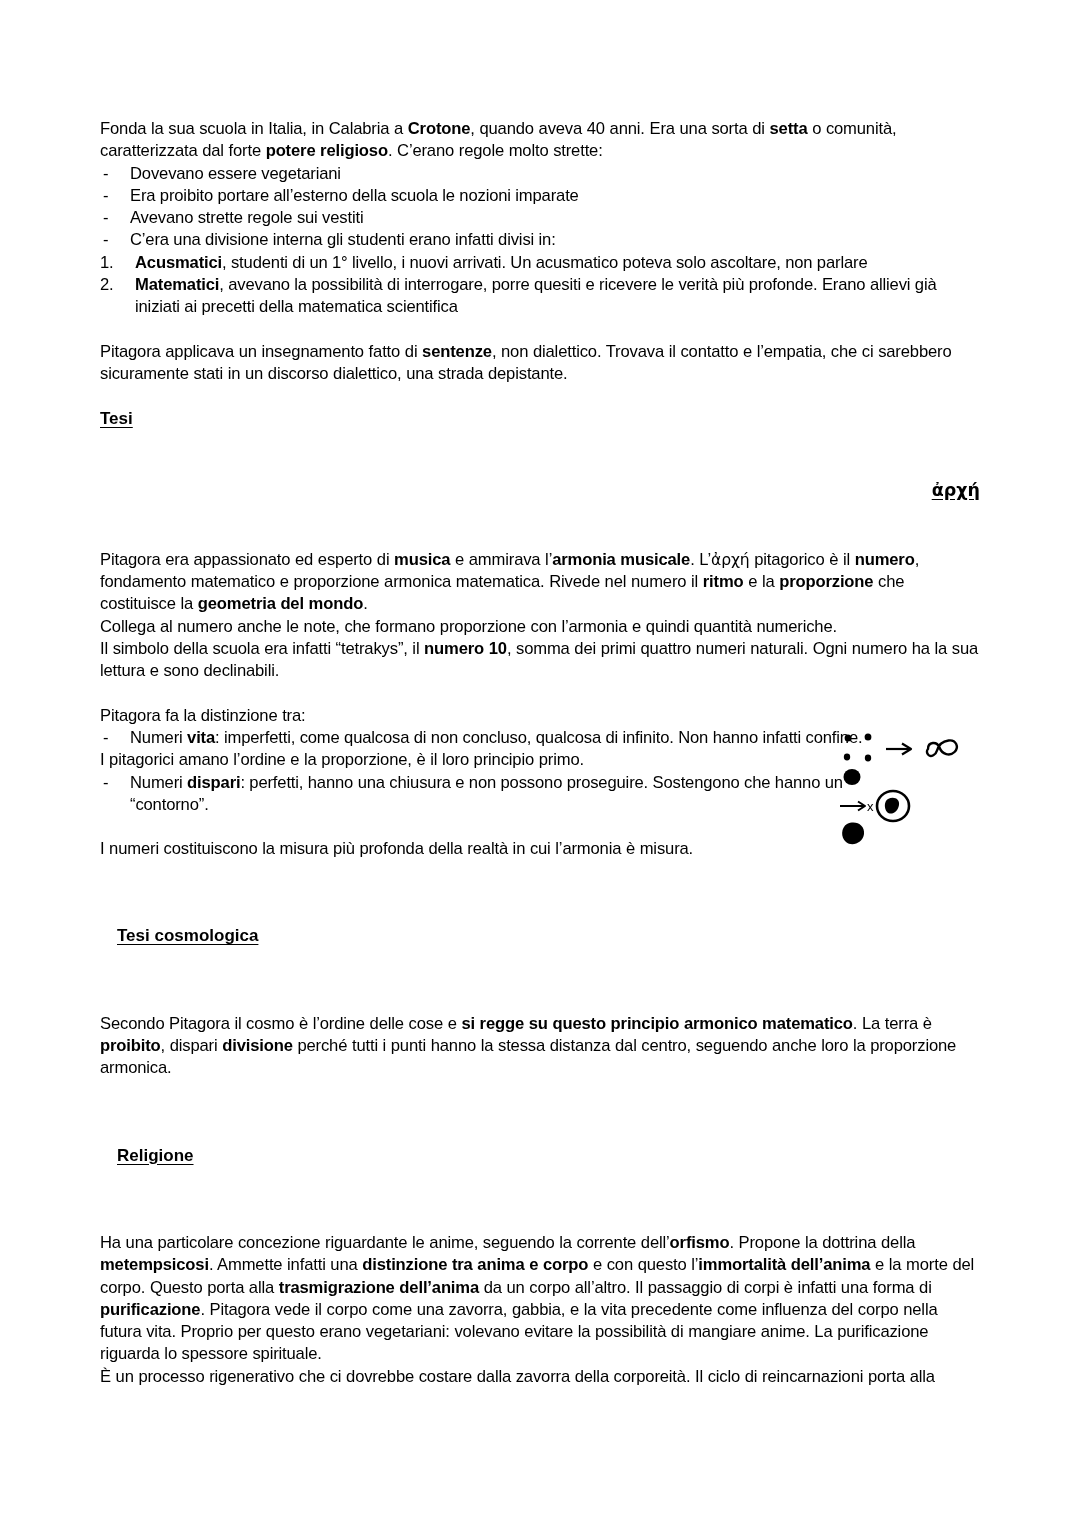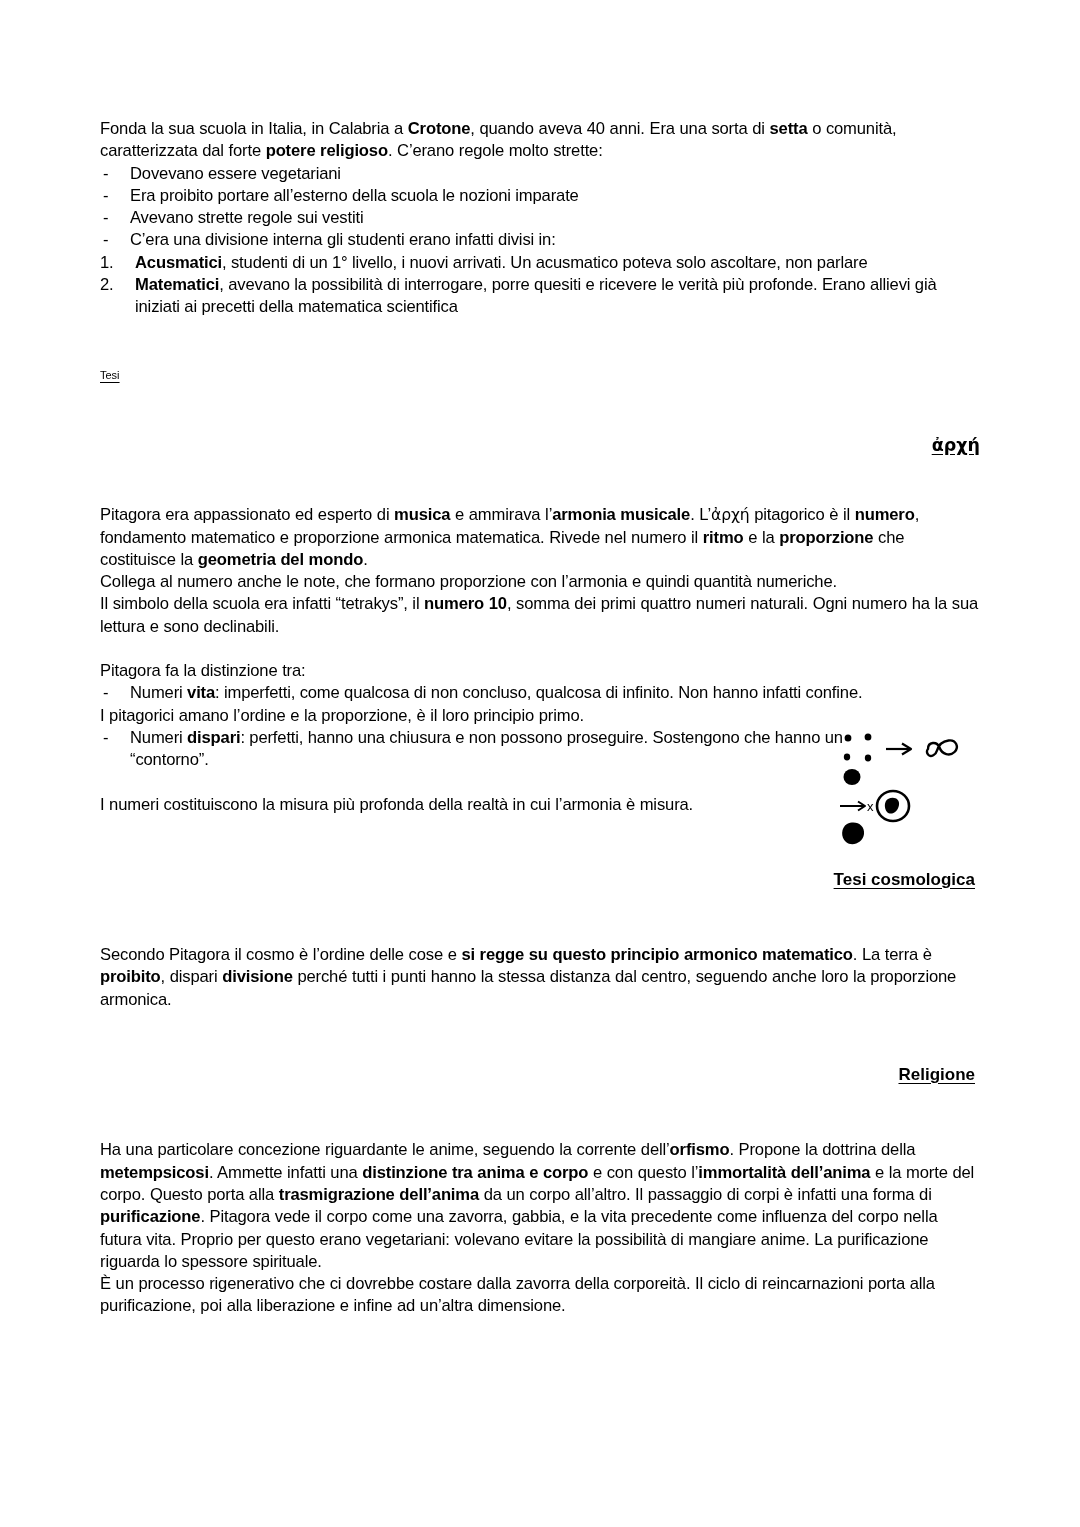--- a/index.html
+++ b/index.html
@@ -72,35 +72,35 @@
     line-height: 22.3px;
     letter-spacing: -0.15px;
   }
   .num-item .marker {
     position: absolute;
     left: 0px;
     top: 0;
   }
 
   .heading-left {
-    font-size: 11px;
-    line-height: 22.3px;
-    font-weight: normal;
-    text-decoration: underline;
-    text-underline-offset: 3px;
-    margin: 0;
-  }
-  .heading-right {
     font-size: 17px;
     line-height: 22.3px;
     font-weight: bold;
     text-decoration: underline;
     text-underline-offset: 3px;
-    margin: 5px;
-    text-align: right;
+    margin: 0;
+  }
+  .heading-right {
+    font-size: 17px;
+    line-height: 22.3px;
+    font-weight: bold;
+    text-decoration: underline;
+    text-underline-offset: 3px;
+    margin: 17px;
+    text-align: left;
   }
   .heading-greek {
     font-size: 17.5px;
     line-height: 22.3px;
     font-weight: bold;
     text-decoration: underline;
     text-underline-offset: 3px;
     margin: 0;
     text-align: right;
     font-family: "DejaVu Sans", sans-serif;
@@ -132,20 +132,21 @@
       <li class="dash-item"><span class="marker">-</span><span>C’era una divisione interna gli studenti erano infatti divisi in:</span></li>
     </ul>
 
     <ol class="num-list">
       <li class="num-item"><span class="marker">1.</span><b>Acusmatici</b><span>, studenti di un 1° livello, i nuovi arrivati. Un acusmatico poteva solo ascoltare, non parlare</span></li>
       <li class="num-item"><span class="marker">2.</span><b>Matematici</b><span>, avevano la possibilità di interrogare, porre quesiti e ricevere le verità più profonde. Erano allievi già iniziati ai precetti della matematica scientifica</span></li>
     </ol>
 
     <div class="spacer-sm"></div>
 
+    <p class="para"><span>Pitagora applicava un insegnamento fatto di </span><b>sentenze</b><span>, non dialettico. Trovava il contatto e l’empatia, che ci sarebbero sicuramente stati in un discorso dialettico, una strada depistante.</span></p>
 
     <div class="spacer-md"></div>
 
     <p class="heading-left">Tesi</p>
 
     <div class="spacer-lg"></div>
     <div class="spacer-sm"></div>
 
     <p class="heading-greek">ἀρχή</p>
 

